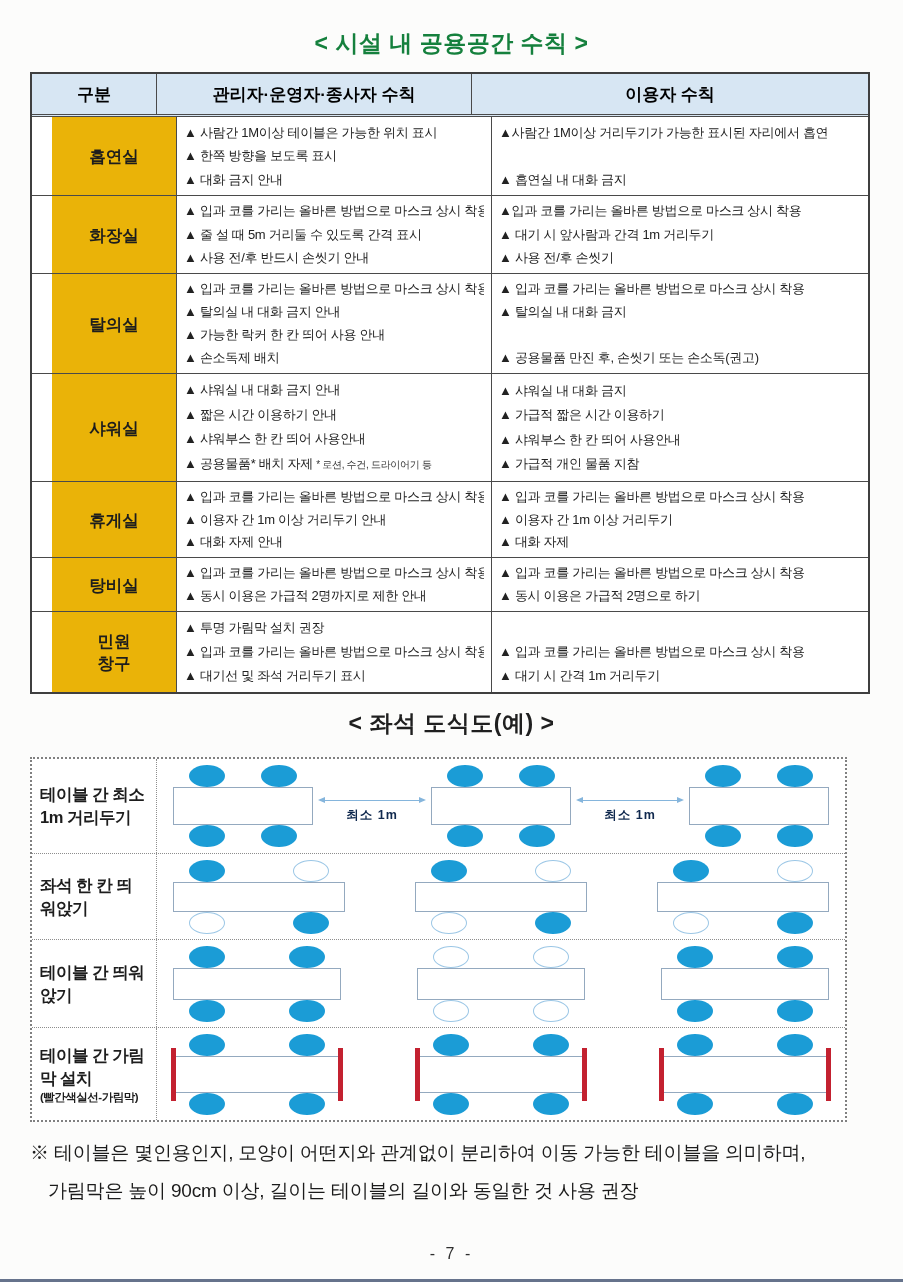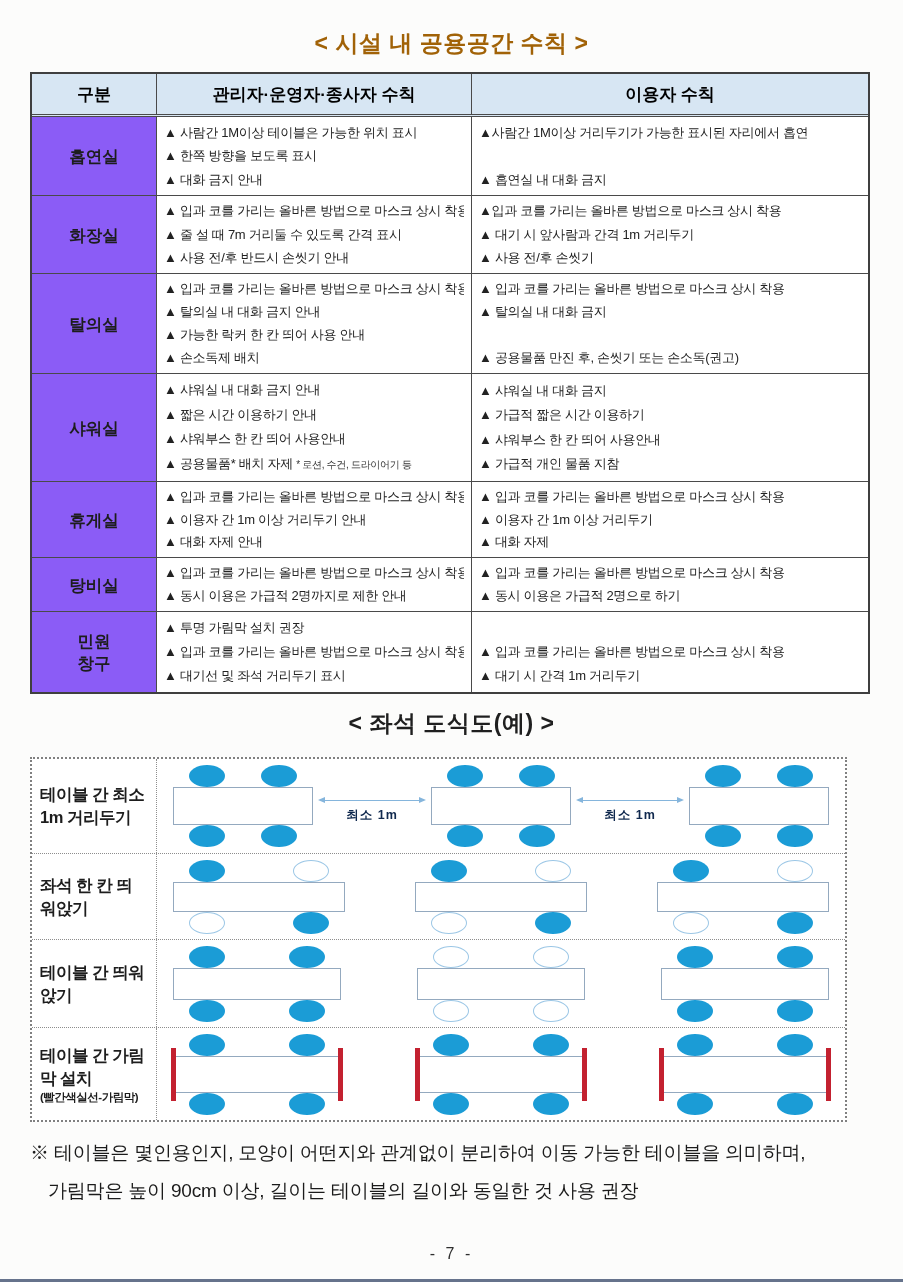--- a/index.html
+++ b/index.html
@@ -3,37 +3,37 @@
 <meta charset="utf-8">
 <style>
   html,body { margin:0; padding:0; background:#e8e8e8; }
   .doc {
     position:relative; width:903px; height:1282px; margin:0 auto;
     background:#fcfcfb; overflow:hidden;
     font-family:"Liberation Sans", sans-serif; color:#1d1d1d;
   }
   
   .title1 { position:absolute; top:28px; left:0; width:100%; text-align:center;
-            font-size:23px; font-weight:bold; color:#a16207; letter-spacing:0.5px; }
+            font-size:23px; font-weight:bold; color:#15803d; letter-spacing:0.5px; }
   .title2 { position:absolute; top:708px; left:0; width:100%; text-align:center;
             font-size:23px; font-weight:bold; color:#1f1f1f; letter-spacing:0.5px; }
   
   .rt { position:absolute; top:72px; left:30px; width:840px;
         border:2px solid #3f3f3f; background:#fff; box-sizing:border-box; }
   .rt-head { display:flex; background:#d7e6f3; border-bottom:3px double #4a4a4a; height:40px; }
   .hcell { display:flex; align-items:center; justify-content:center;
            font-weight:bold; font-size:17px; color:#000000; box-sizing:border-box; }
   .c1 { width:125px; flex:none; border-right:1.5px solid #4a4a4a; }
   .c2 { width:315px; flex:none; border-right:1.5px solid #4a4a4a; }
   .c3 { flex:1; }
   .rt-row { display:flex; border-top:1px solid #4a4a4a; box-sizing:border-box; }
   .rt-row:first-child { border-top:none; }
-  .cat { background:#8b5cf6; display:flex; align-items:center; justify-content:center;
+  .cat { background:#eab308; display:flex; align-items:center; justify-content:center;
          font-weight:bold; font-size:16.5px; text-align:center; white-space:pre-line;
-         line-height:22px; box-sizing:border-box; }
+         line-height:22px; box-sizing:border-box;margin-left:20px; }
   .rules { display:flex; flex-direction:column; justify-content:space-evenly;
            padding:2px 7px; overflow:hidden; box-sizing:border-box; }
   .item { font-size:13px; line-height:20px; min-height:20px; white-space:nowrap;
           overflow:hidden; letter-spacing:-0.3px; color:#222; }
   .item .note { font-size:10px; color:#333; }
   
   .dg { position:absolute; top:757px; left:30px; width:817px;
         border:2px dotted #808080; background:#fff; box-sizing:border-box; }
   .dg-row { display:flex; box-sizing:border-box; }
   .dg-row + .dg-row { border-top:1.5px dotted #8d8d8d; }
@@ -99,21 +99,21 @@
           <div class="rules c3">
             <div class="item">▲사람간 1M이상 거리두기가 가능한 표시된 자리에서 흡연</div>
             <div class="item">&nbsp;</div>
             <div class="item">▲ 흡연실 내 대화 금지</div>
           </div>
         </div>
         <div class="rt-row" style="min-height: 78px;">
           <div class="cat c1">화장실</div>
           <div class="rules c2">
             <div class="item">▲ 입과 코를 가리는 올바른 방법으로 마스크 상시 착용 안내</div>
-            <div class="item">▲ 줄 설 때 7m 거리둘 수 있도록 간격 표시</div>
+            <div class="item">▲ 줄 설 때 5m 거리둘 수 있도록 간격 표시</div>
             <div class="item">▲ 사용 전/후 반드시 손씻기 안내</div>
           </div>
           <div class="rules c3">
             <div class="item">▲입과 코를 가리는 올바른 방법으로 마스크 상시 착용</div>
             <div class="item">▲ 대기 시 앞사람과 간격 1m 거리두기</div>
             <div class="item">▲ 사용 전/후 손씻기</div>
           </div>
         </div>
         <div class="rt-row" style="min-height: 100px;">
           <div class="cat c1">탈의실</div>

